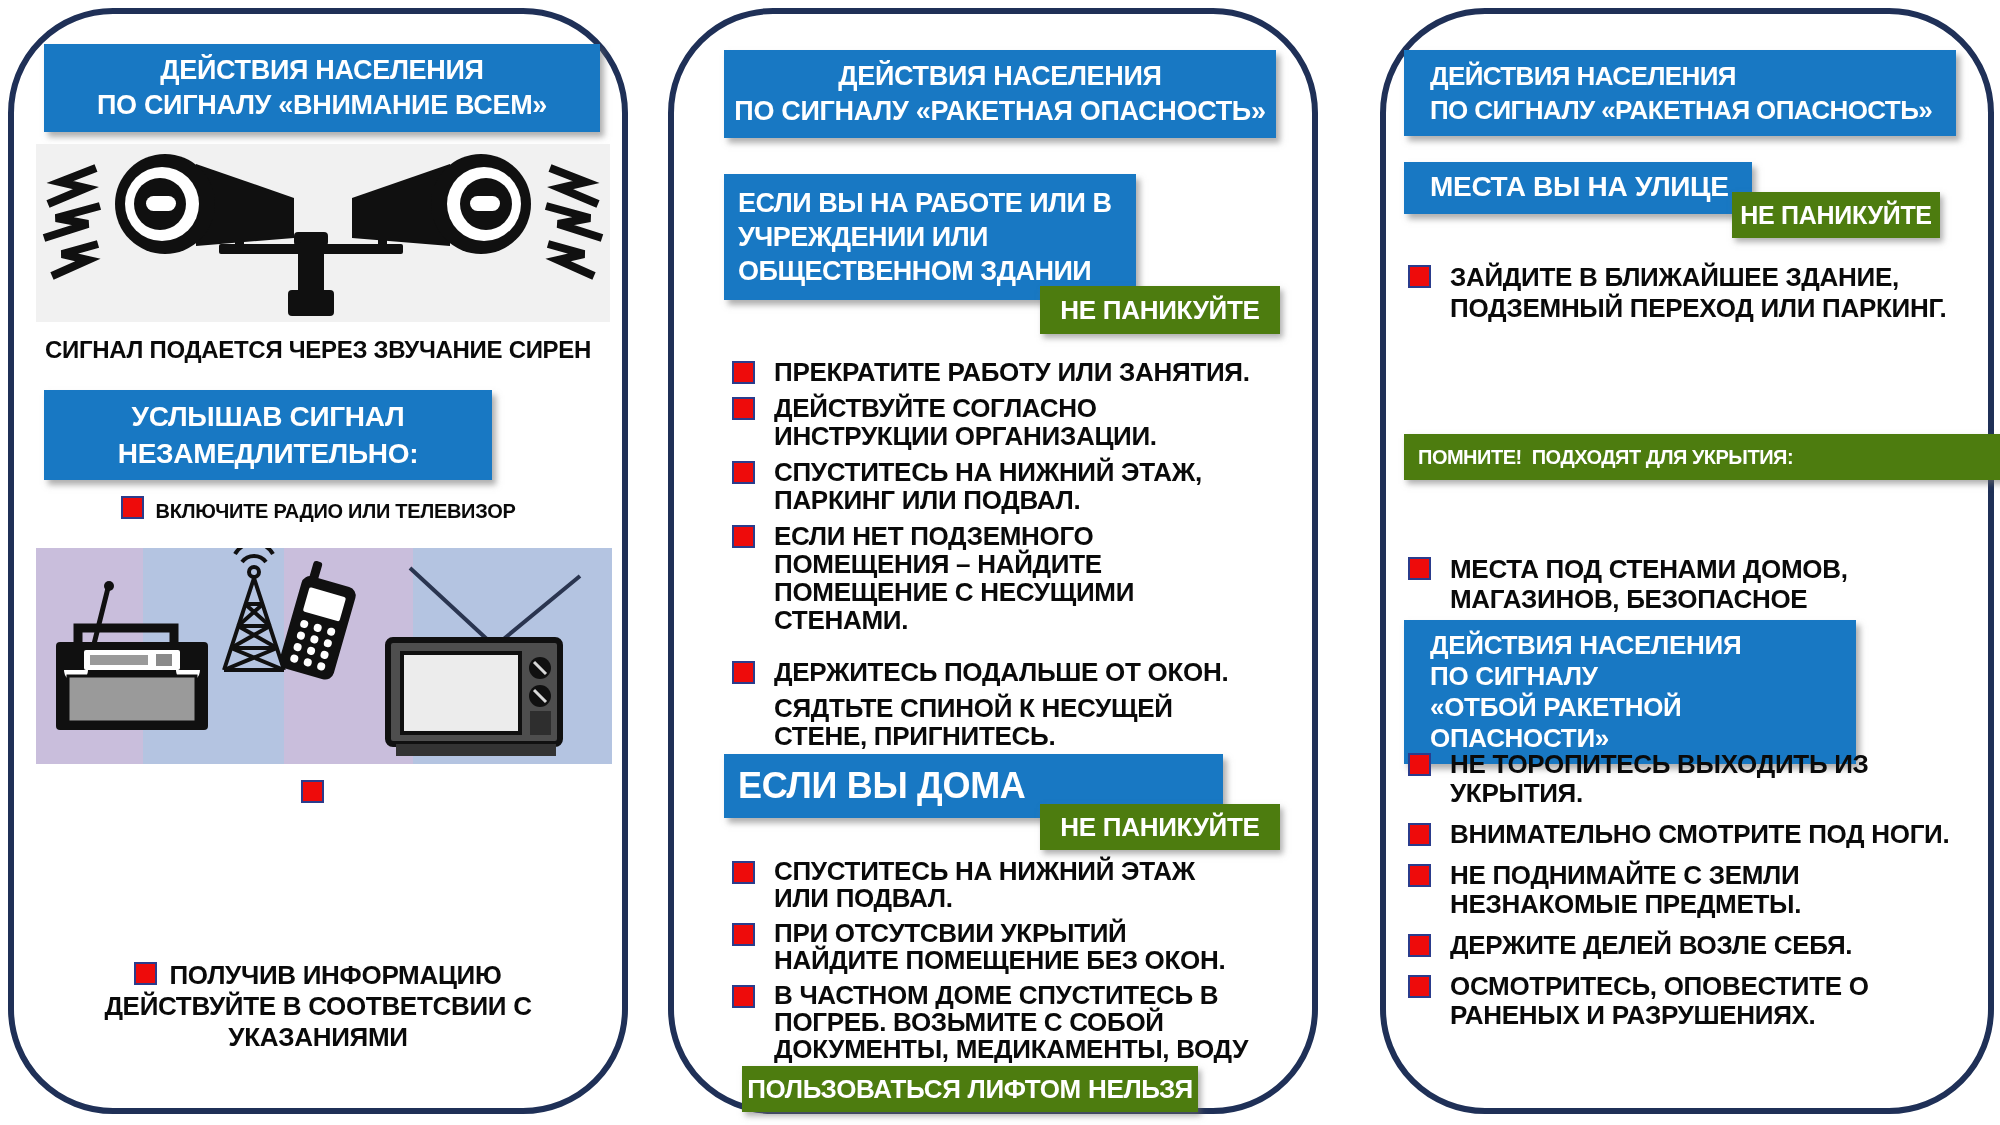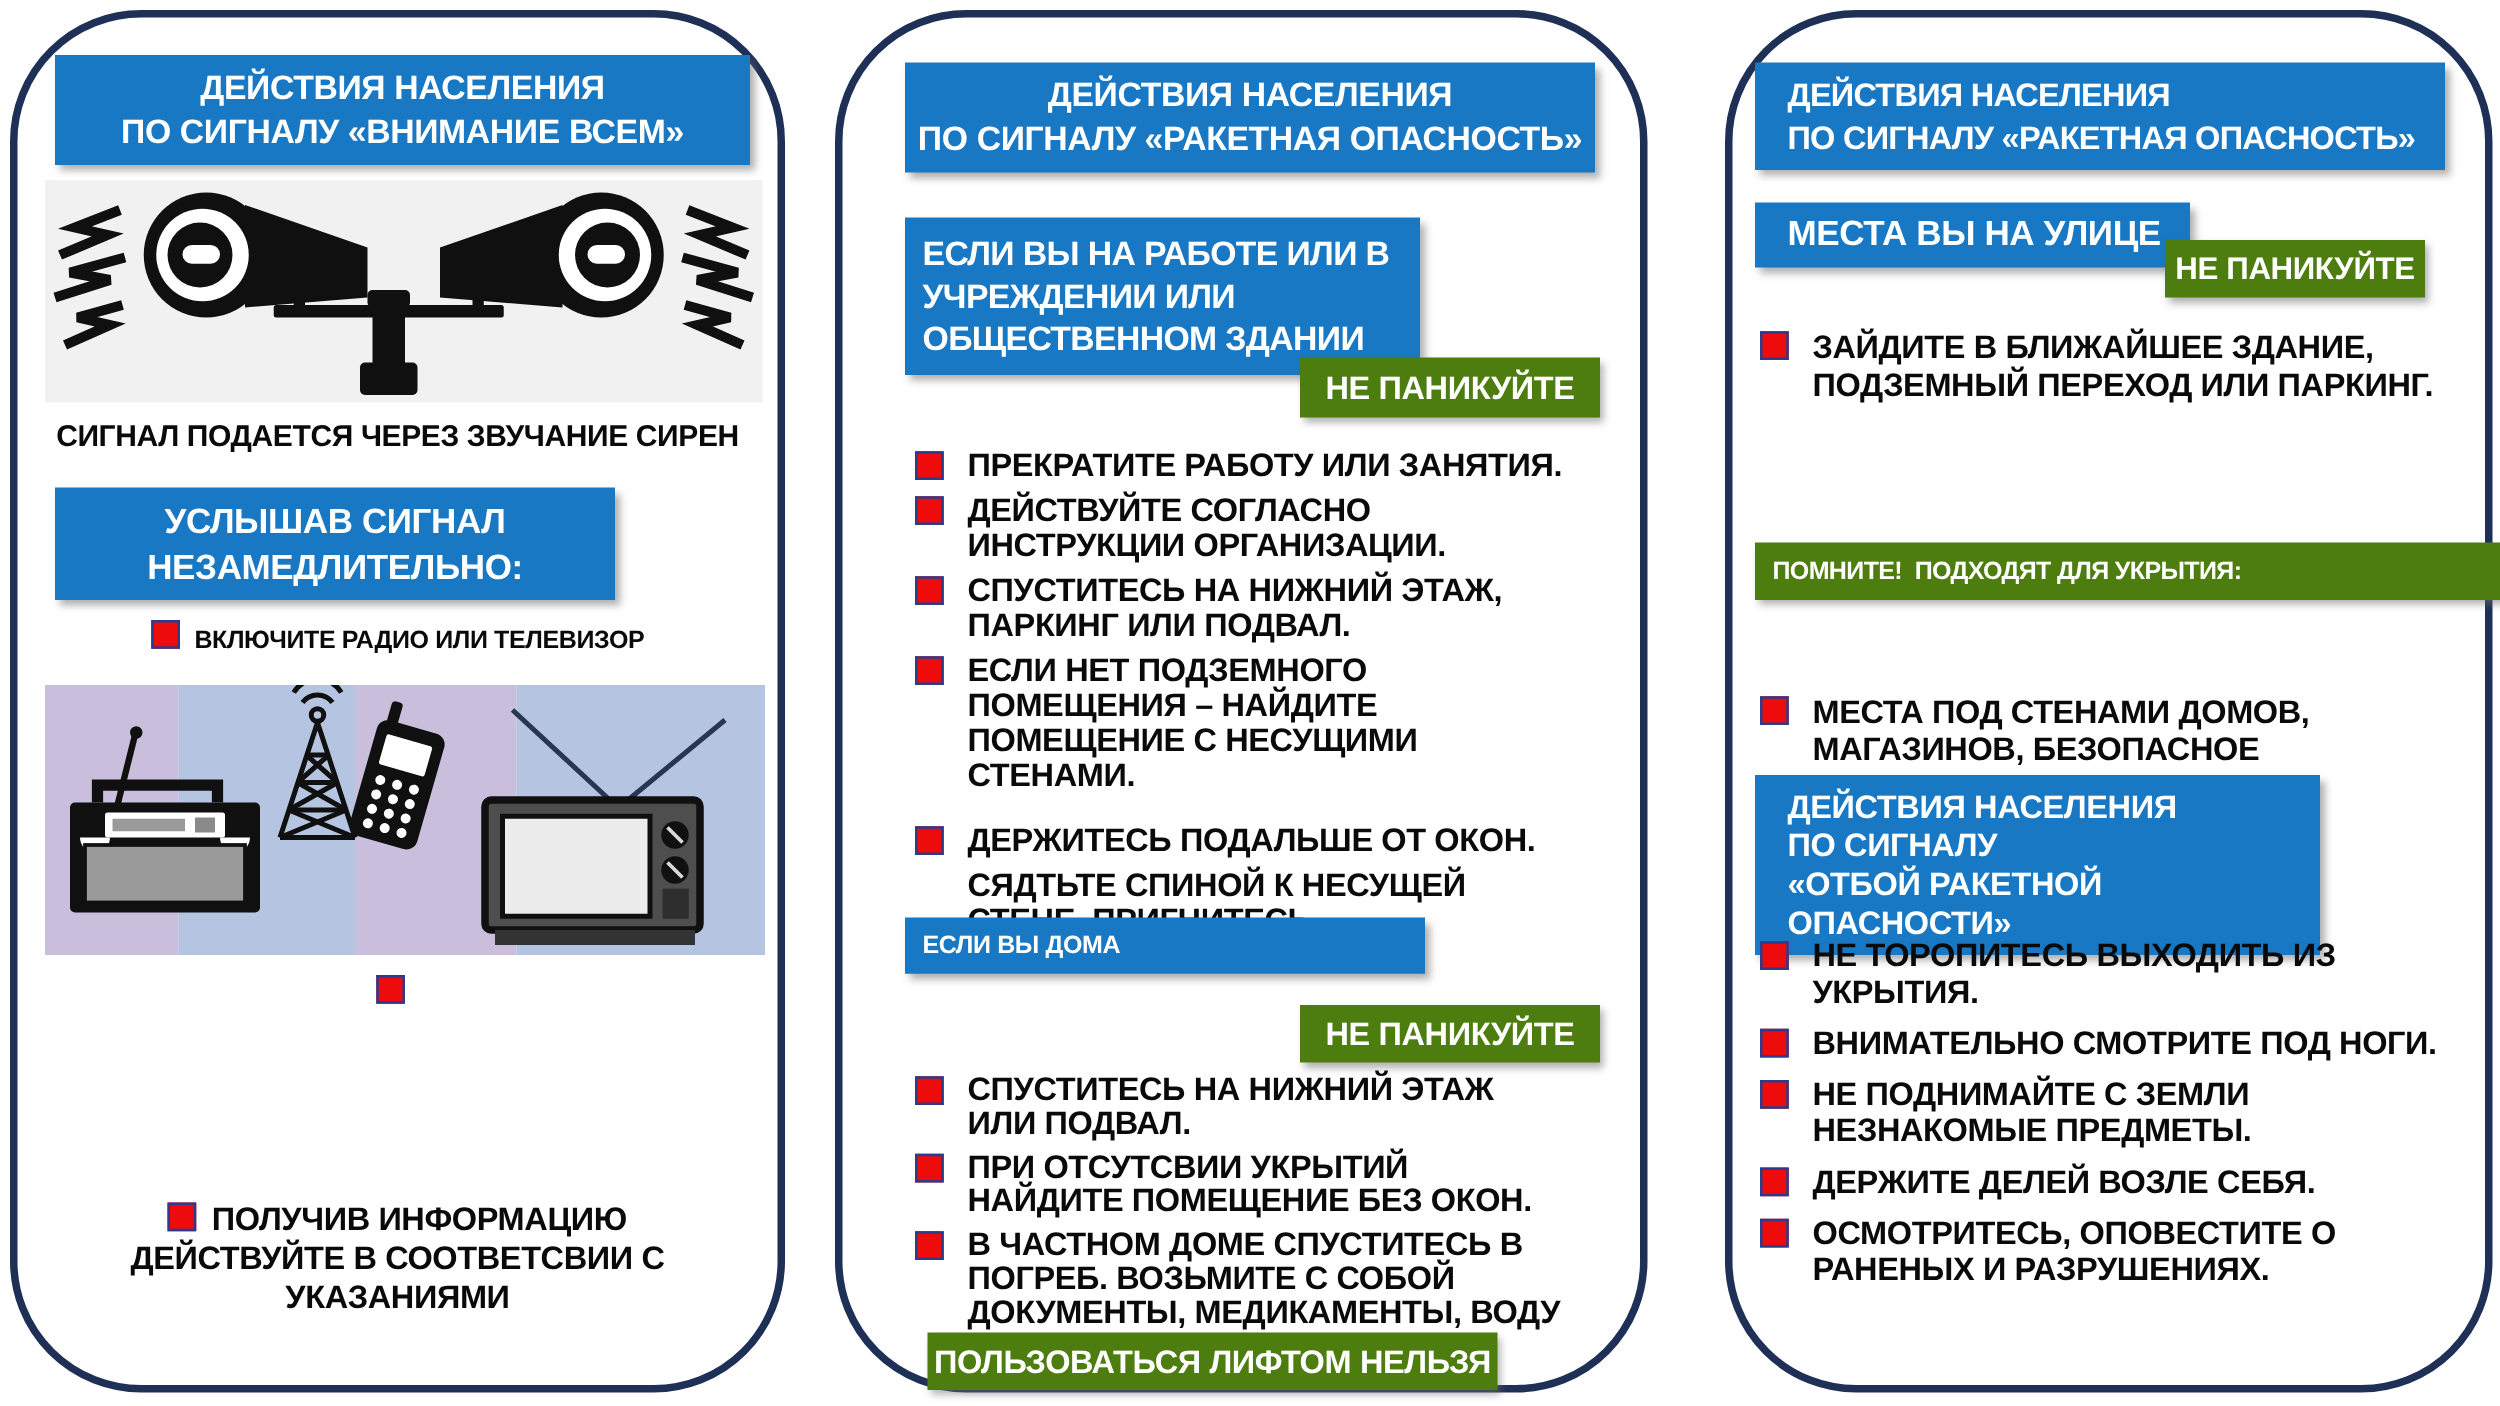--- a/index.html
+++ b/index.html
@@ -34,21 +34,21 @@
   .c1-media{left:22px;top:534px;width:576px;height:216px;}
   .c1-p1{top:764px;}
   .c1-p2{top:946px;}
   
   .c2-hdr{left:50px;top:36px;width:552px;}
   .c2-blue1{left:50px;top:160px;width:412px;font-size:27px;line-height:34px;padding:12px 14px;letter-spacing:-0.5px;}
   .c2-red1{left:366px;top:272px;width:240px;height:48px;font-size:26px;}
   .c2-list1{left:56px;top:344px;width:566px;}
   .c2-list1 .li{margin-bottom:8px;}
   .c2-list1 .li.gap{margin-top:24px;}
-  .c2-blue2{left:50px;top:720px;width:416px;font-size:20px;padding:11px 14px;}
+  .c2-blue2{left:50px;top:740px;width:499px;font-size:36px;padding:11px 14px;}
   .c2-red2{left:366px;top:790px;width:240px;height:46px;font-size:26px;}
   .c2-list2{left:56px;top:844px;width:566px;}
   .c2-list2 .li{margin-bottom:8px;line-height:27px;}
   .c2-footer{left:68px;top:1052px;width:456px;height:46px;font-size:26px;}
   
   .c3-hdr{left:18px;top:36px;width:552px;text-align:left;padding:9px 6px 9px 26px;font-size:26px;line-height:34px;letter-spacing:-0.6px;}
   .c3-blue1{left:18px;top:148px;width:348px;height:52px;font-size:28px;padding:9px 0 0 26px;}
   .c3-red1{left:346px;top:178px;width:208px;height:46px;font-size:25px;}
   .c3-b1{left:20px;top:248px;width:574px;line-height:31px;}
   .c3-para{left:64px;top:318px;width:540px;font-size:26px;line-height:30px;}

